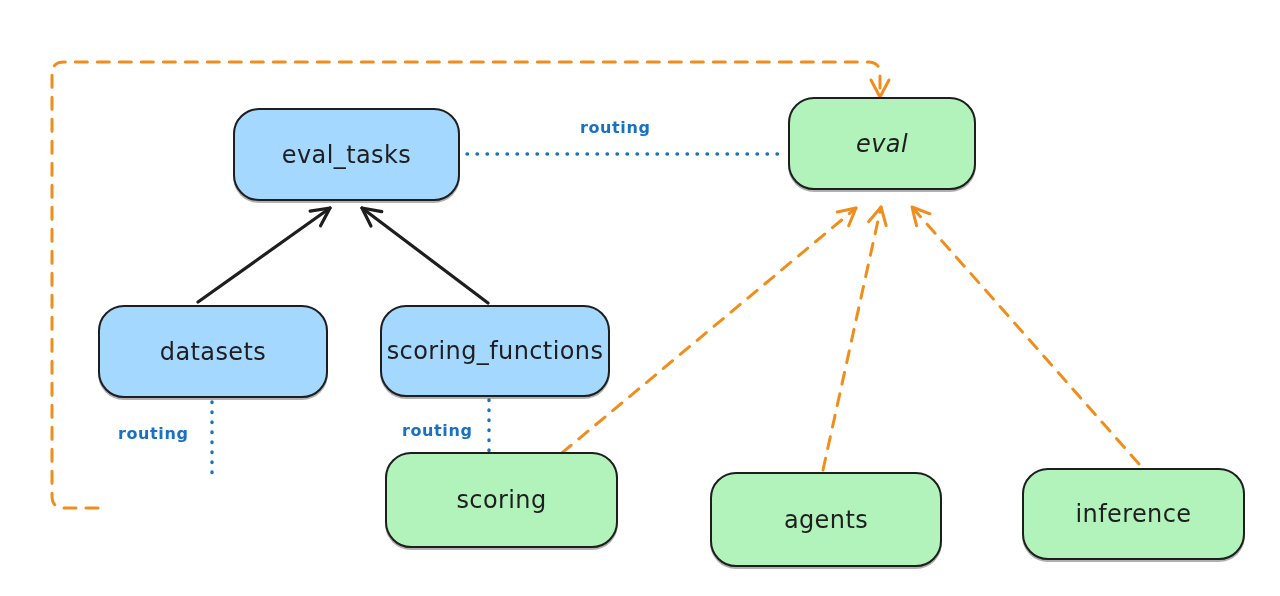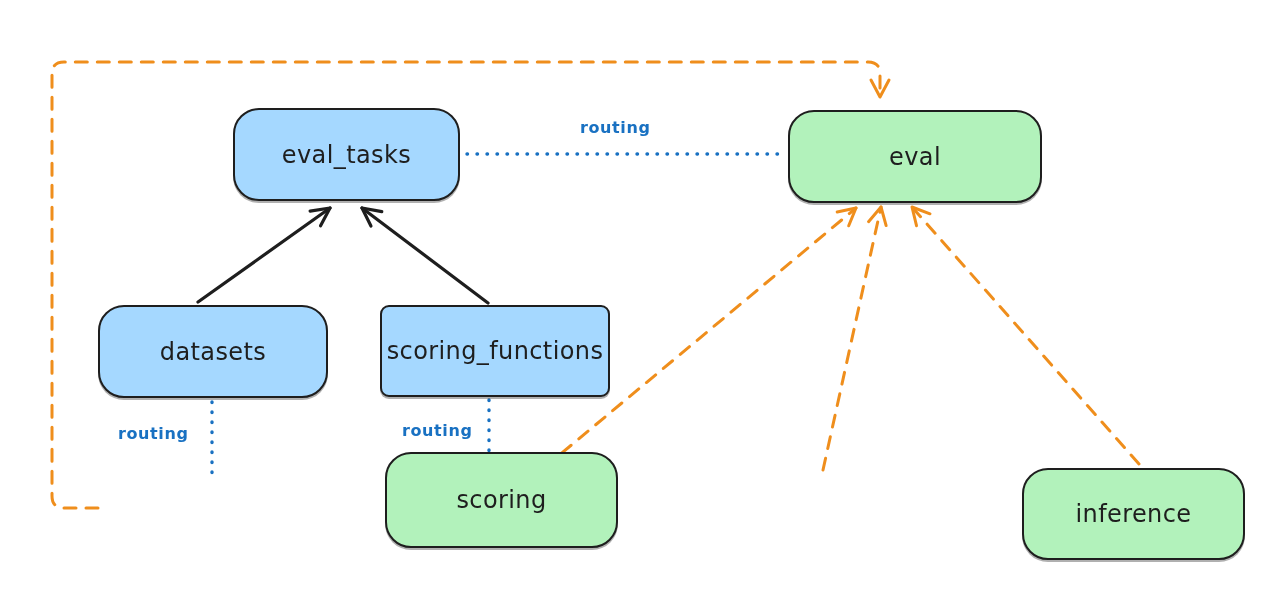--- a/index.html
+++ b/index.html
@@ -96,37 +96,40 @@
     <path class="edge-orange-dashed" d="M98,508 L64,508 Q52,508 52,496 L52,74 Q52,62 64,62 L868,62 Q880,62 880,74 L880,97" marker-end="url(#arrowOrange)"></path>
     <path class="edge-orange-dashed" d="M545,467 L856,208" marker-end="url(#arrowOrange)"></path>
     <path class="edge-orange-dashed" d="M823,470 L881,207" marker-end="url(#arrowOrange)"></path>
     <path class="edge-orange-dashed" d="M1139,464 L912,207" marker-end="url(#arrowOrange)"></path>
   </svg>
 
   <div class="node api" style="left:233px; top:108px; width:227px; height:93px;">
     <span>eval_tasks</span>
   </div>
 
-  <div class="node provider" style="left:788px; top:110px; width:254px; height:93px;">
+  <div class="node provider" style="left:788px; top:97px; width:188px; height:93px;font-style:italic;">
     <span>eval</span>
   </div>
 
   <div class="node api" style="left:98px; top:305px; width:230px; height:93px;">
     <span>datasets</span>
   </div>
 
-  <div class="node api" style="left:380px; top:305px; width:230px; height:92px;border-radius:9px;">
+  <div class="node api" style="left:380px; top:305px; width:230px; height:92px;">
     <span>scoring_functions</span>
   </div>
 
 
   <div class="node provider" style="left:385px; top:452px; width:233px; height:96px;">
     <span>scoring</span>
   </div>
 
+  <div class="node provider" style="left:710px; top:472px; width:232px; height:95px;">
+    <span>agents</span>
+  </div>
 
   <div class="node provider" style="left:1022px; top:468px; width:223px; height:92px;">
     <span>inference</span>
   </div>
 
   <span class="routing-label" style="left:580px; top:118px;">routing</span>
 
   <span class="routing-label" style="left:118px; top:424px;">routing</span>
 
   <span class="routing-label" style="left:402px; top:421px;">routing</span>

